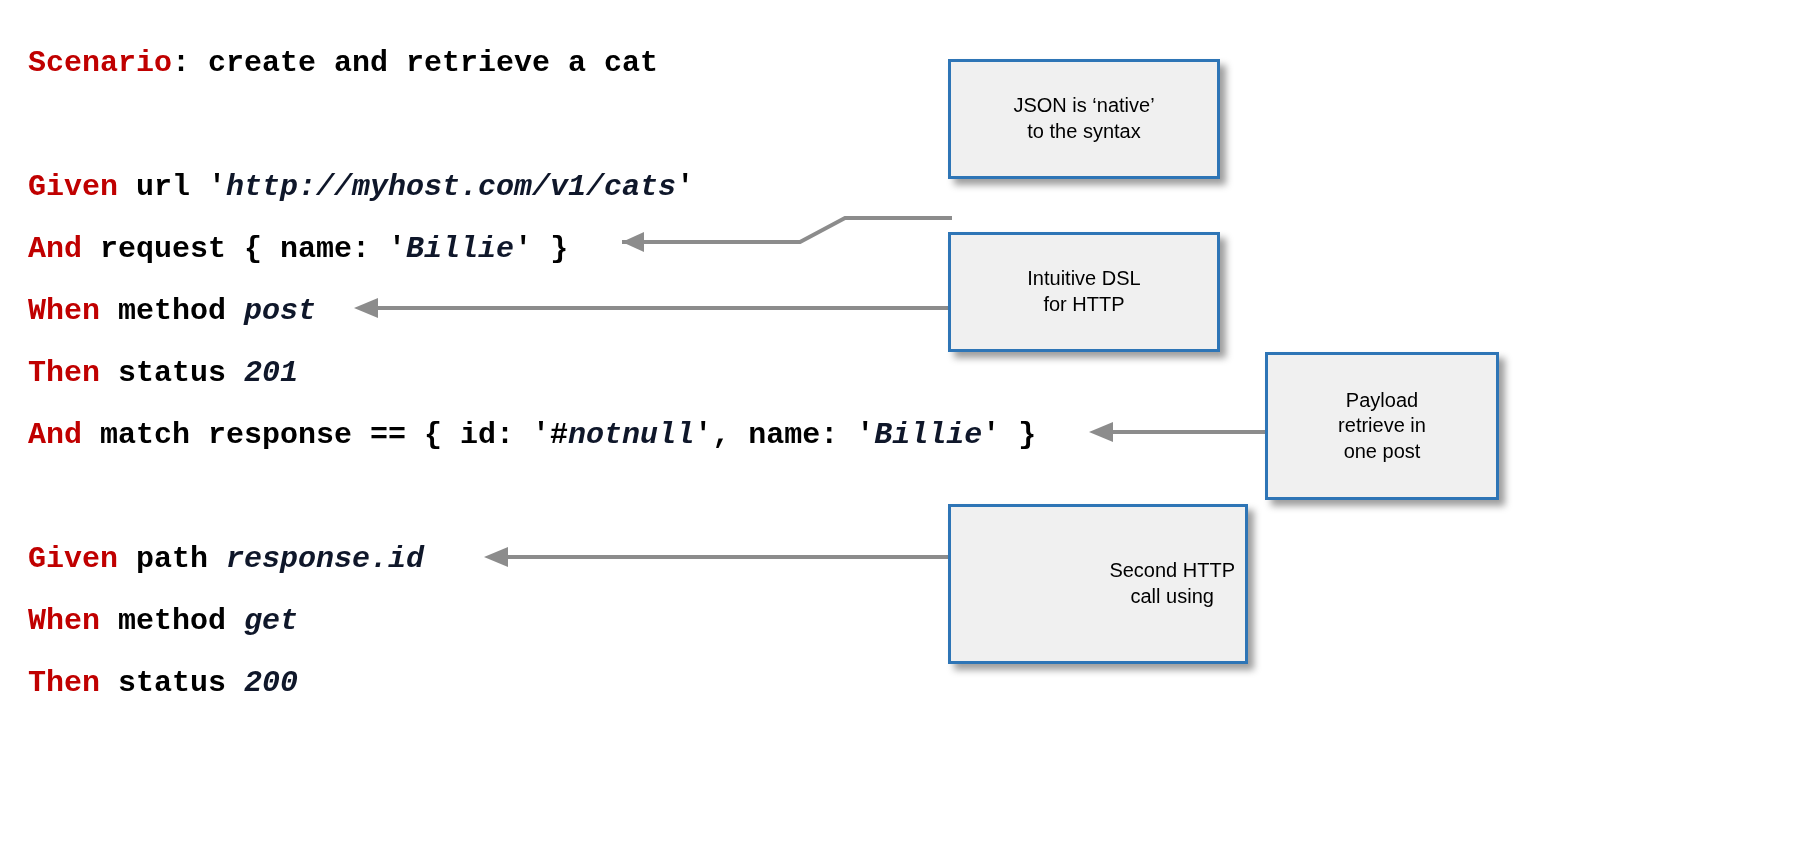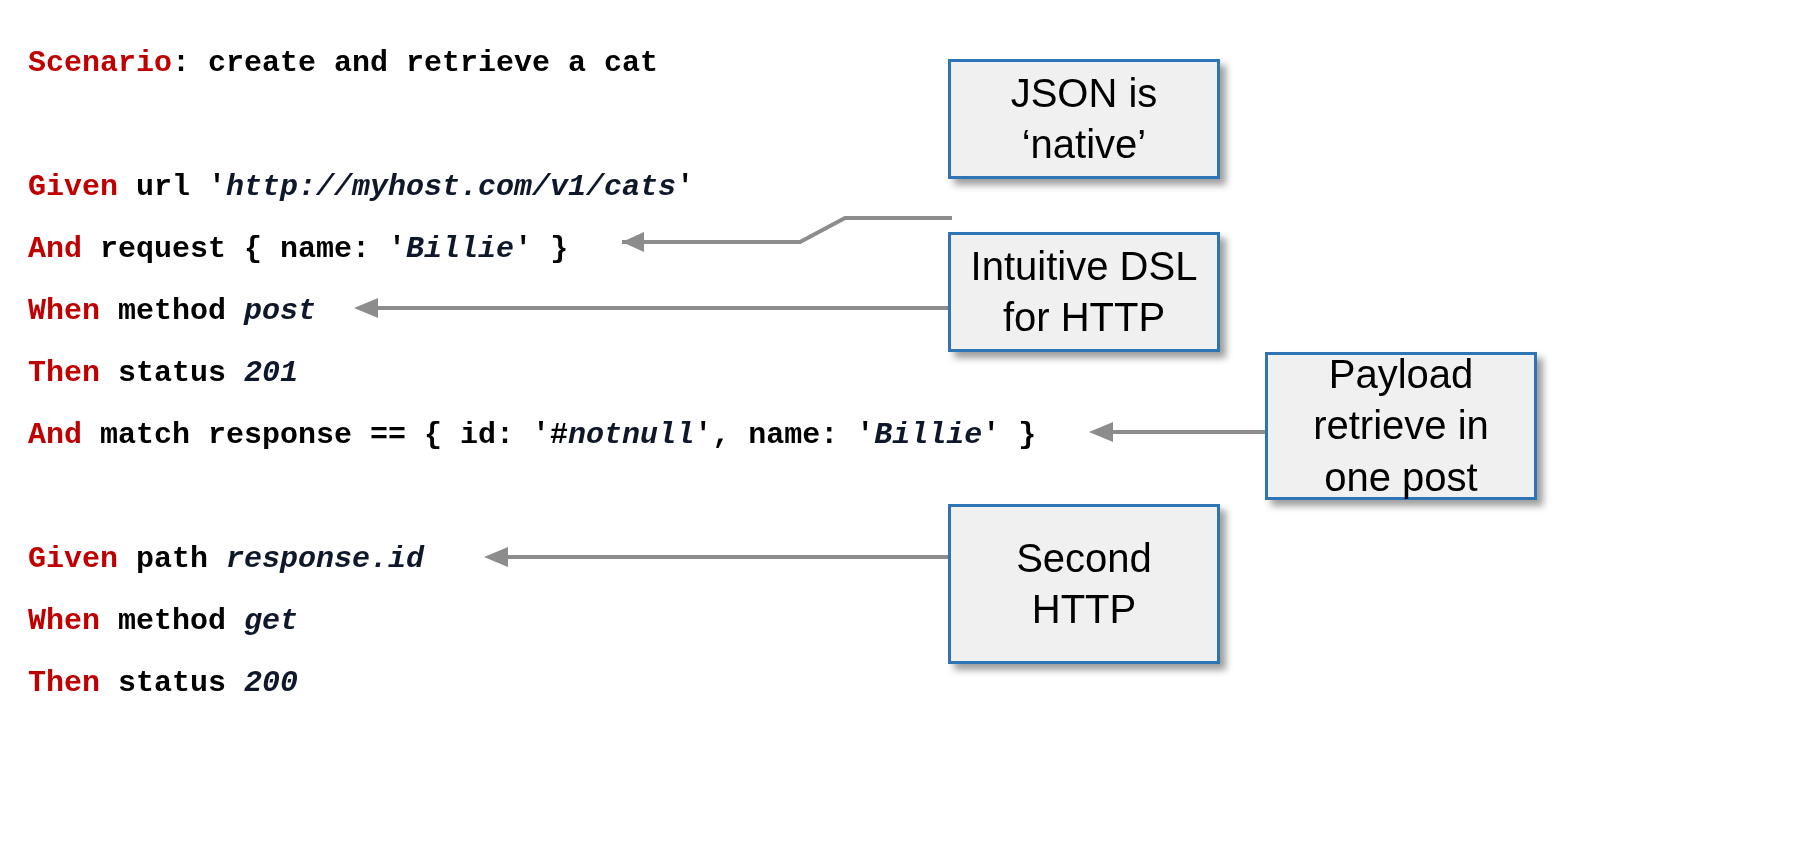--- a/index.html
+++ b/index.html
@@ -38,21 +38,21 @@
     background:#F0F0F0;
     border:3px solid #2E75B6;
     box-shadow:6px 6px 7px rgba(0,0,0,0.38);
     box-sizing:border-box;
     display:flex;
     align-items:center;
     justify-content:center;
     text-align:center;
     color:#000000;
     font-family:"Liberation Sans", sans-serif;
-    font-size:40px;
+    font-size:20px;
     line-height:1.28;
     padding:6px 10px;
   }
   .callout span{display:block;}
 
   
   .connector{position:absolute;overflow:visible;}
   .conn-line{stroke:#8C8C8C;stroke-width:4;fill:none;}
   .conn-head{fill:#8C8C8C;}
 </style>
@@ -79,34 +79,36 @@
   </svg>
 
   <svg class="connector" style="left:470px;top:539px;width:490px;height:36px;" viewBox="0 0 490 36">
     <path class="conn-line" d="M 486 18 L 26 18"></path>
     <polygon class="conn-head" points="14,18 38,8 38,28"></polygon>
   </svg>
 
   <div class="callout" id="callout-0" style="left: 948px; top: 59px; width: 272px; height: 120px;">
       <div>
         <span>JSON is ‘native’</span>
+        <span>to the syntax</span>
       </div>
     </div>
   <div class="callout" id="callout-1" style="left: 948px; top: 232px; width: 272px; height: 120px;">
       <div>
         <span>Intuitive DSL</span>
         <span>for HTTP</span>
       </div>
     </div>
-  <div class="callout" id="callout-2" style="left: 1265px; top: 352px; width: 272px; height: 148px;">
+  <div class="callout" id="callout-2" style="left: 1265px; top: 352px; width: 234px; height: 148px;">
       <div>
         <span>Payload</span>
         <span>retrieve in</span>
         <span>one post</span>
       </div>
     </div>
-  <div class="callout" id="callout-3" style="left: 948px; top: 504px; width: 272px; height: 160px;">
+  <div class="callout" id="callout-3" style="left: 948px; top: 504px; width: 300px; height: 160px; justify-content: flex-end;">
       <div>
         <span>Second HTTP</span>
+        <span>call using</span>
       </div>
     </div>
 
 </div>
 
 </body></html>

